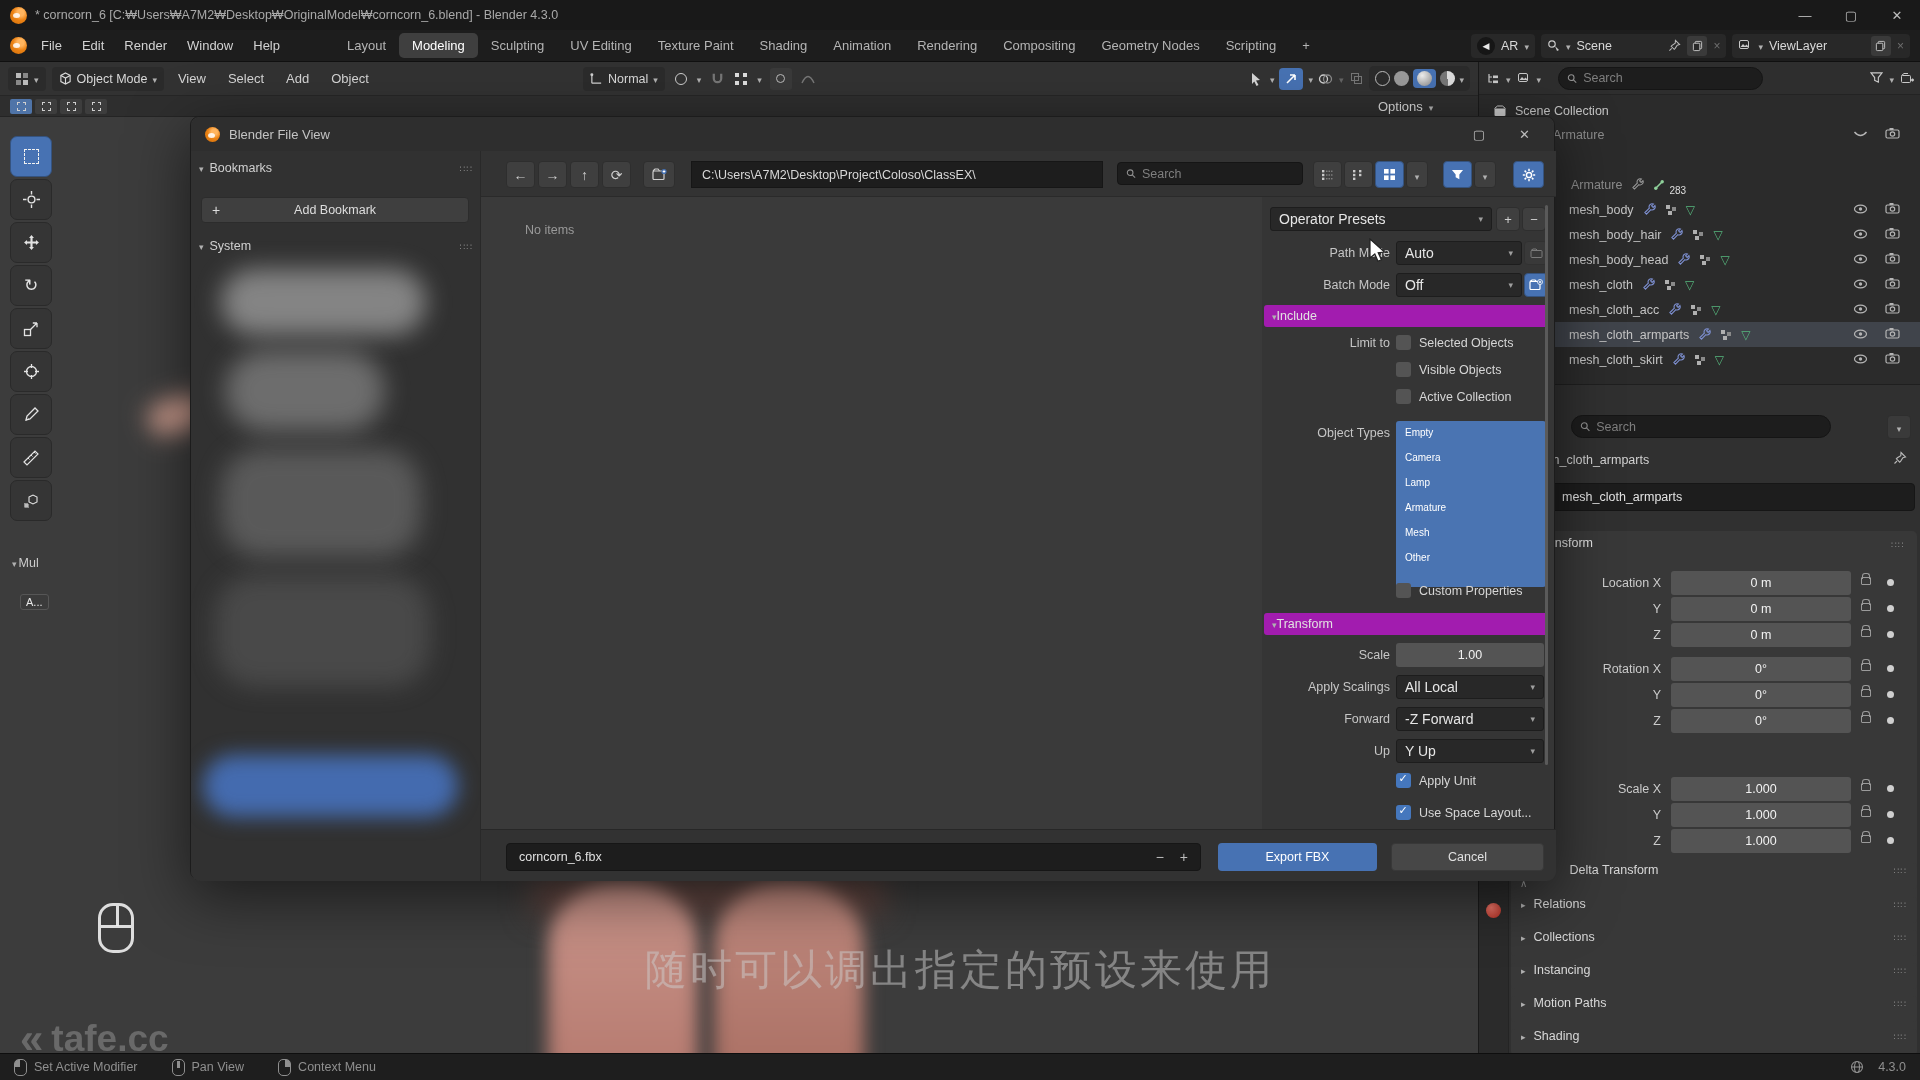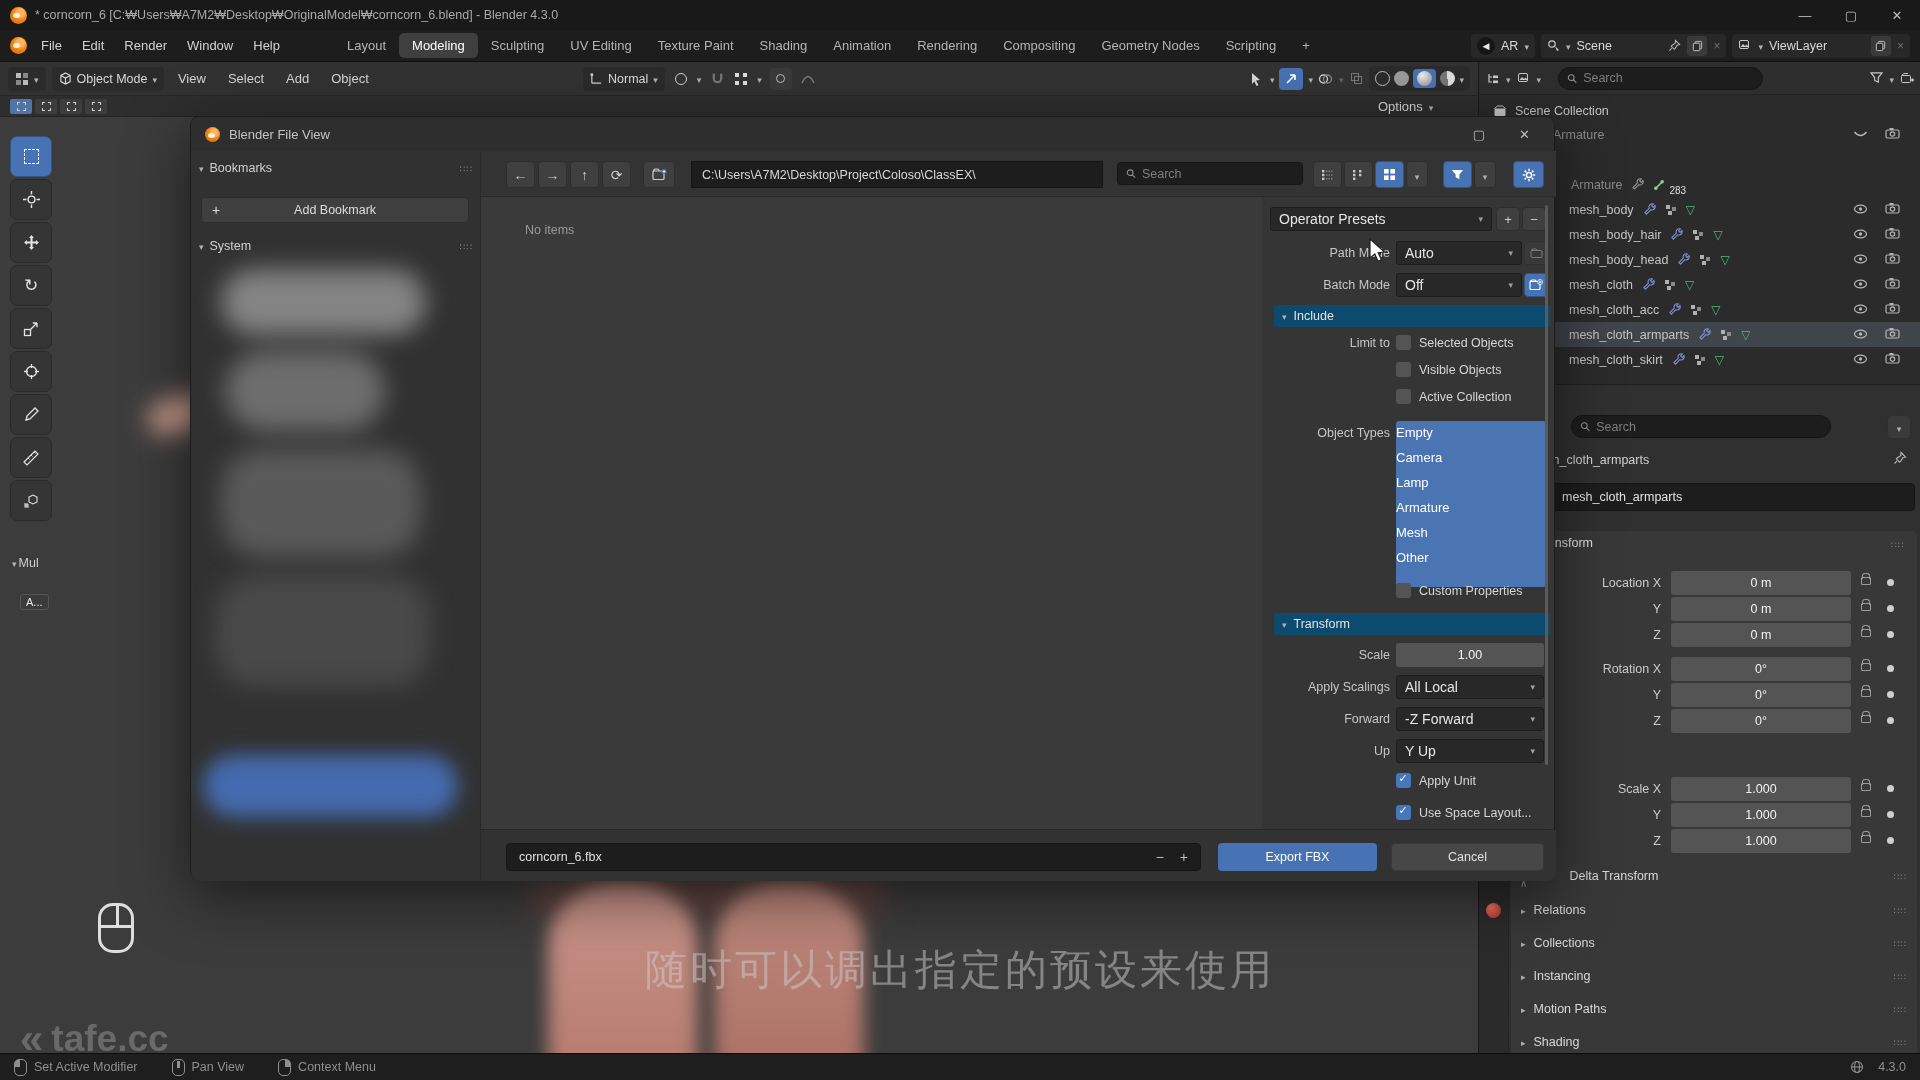--- a/index.html
+++ b/index.html
@@ -69,48 +69,48 @@
 #ptabs{position:absolute;left:0;top:0;width:30px;height:669px;background:#2b2b2b;border-right:1px solid #242424}
 .redball{position:absolute;left:7px;top:518px;width:15px;height:15px;border-radius:50%;background:radial-gradient(circle at 35% 30%,#f0776a,#b02c20)}
 .prow{position:absolute;height:24px;width:442px}
 .plabel{position:absolute;left:32px;width:150px;text-align:right;font-size:12.5px;color:#cbcbcb;line-height:24px}
 .pval{position:absolute;left:192px;width:180px;height:24px;background:#545454;border-radius:3px;text-align:center;line-height:24px;font-size:12.5px;color:#f2f2f2}
 .pdd{position:absolute;left:192px;width:182px;height:24px;background:#1d1d1d;border-radius:3px;display:flex;align-items:center;padding:0 8px;font-size:12.5px;color:#e8e8e8}
 .pdd::after{content:"▾";margin-left:auto;font-size:9px;color:#9f9f9f}
 .lock{position:absolute;left:382px;top:6px;width:10px;height:8px;border:1.2px solid #9a9a9a;border-radius:1px}
 .lock::before{content:"";position:absolute;left:0px;top:-5px;width:6px;height:5px;border:1.2px solid #9a9a9a;border-bottom:none;border-radius:3px 3px 0 0}
 .kdot{position:absolute;left:408px;top:8px;width:7px;height:7px;border-radius:50%;background:#cfcfcf}
-.pnl{position:absolute;left:32px;width:406px;height:26px;background:#383838;border-radius:4px;display:flex;align-items:center;padding:0 10px;gap:8px;color:#d8d8d8;font-size:12.5px}
+.pnl{position:absolute;left:32px;width:406px;height:26px;background:#383838;border-radius:4px;display:flex;padding:0 10px;gap:8px;color:#d8d8d8;font-size:12.5px}
 .grip{margin-left:auto}
 .grip::after{content:"∷∷";font-size:9px;letter-spacing:1px;color:#868686}
 
 #dlg{position:absolute;left:190px;top:116px;width:1365px;height:764px;background:#363636;border:1px solid #1c1c1c;border-radius:9px;box-shadow:0 16px 60px rgba(0,0,0,.55);z-index:30}
 #dlgtitle{position:absolute;left:0;top:0;width:100%;height:34px;background:#2e2e2e;border-radius:9px 9px 0 0;display:flex;align-items:center;padding:0 14px;gap:9px;font-size:13px;color:#c3c3c3}
 #dlghdr{position:absolute;left:290px;top:34px;width:1075px;height:46px;background:#333;border-bottom:1px solid #2a2a2a}
 #dlgside{position:absolute;left:0;top:34px;width:290px;height:730px;background:#313131;border-right:1px solid #292929;border-radius:0 0 0 9px;overflow:hidden}
 #dlgfiles{position:absolute;left:290px;top:80px;width:781px;height:632px;background:#3a3a3a}
 #dlgopts{position:absolute;left:1071px;top:80px;width:288px;height:632px;background:#353535;overflow:hidden}
 #dlgfoot{position:absolute;left:290px;top:712px;width:1075px;height:52px;background:#323232;border-top:1px solid #272727;border-radius:0 0 9px 0}
 .navbtn{position:absolute;width:29px;height:27px;background:#3f3f3f;border:1px solid #2e2e2e;border-radius:4px;display:flex;align-items:center;justify-content:center;color:#cfcfcf;font-size:14px}
 .tbblue{background:#4772b3 !important;border-color:#35537f !important;color:#fff}
 .fld{background:#1d1d1d;border:1px solid #161616;border-radius:0;height:27px;color:#d8d8d8;font-size:12.5px;padding:0 10px;font-family:"Liberation Sans",sans-serif}
 input.fld{outline:none;width:100%}
 .sidehead{position:absolute;left:8px;display:flex;align-items:center;gap:6px;font-size:12.5px;color:#d0d0d0;width:274px}
 .olabel{position:absolute;width:128px;text-align:right;color:#c6c6c6;font-size:12.5px;line-height:24px}
 .dd{position:absolute;height:24px;background:#282828;border:1px solid #1d1d1d;border-radius:3px;display:flex;align-items:center;padding:0 8px;font-size:14px;color:#e6e6e6}
 .dd::after{content:"▾";margin-left:auto;font-size:9px;color:#9f9f9f}
 .val{position:absolute;height:24px;background:#545454;border-radius:3px;text-align:center;line-height:24px;font-size:12.5px;color:#f2f2f2}
 .icobtn{position:absolute;width:24px;height:24px;background:#3f3f3f;border:1px solid #2e2e2e;border-radius:4px;display:flex;align-items:center;justify-content:center;color:#d0d0d0;font-size:13px}
-.sechead{position:absolute;left:12px;width:284px;height:22px;background:#0c4a6e;border-radius:3px;display:flex;align-items:center;gap:7px;padding:0 8px;font-size:12.5px;color:#e2e2e2}
+.sechead{position:absolute;left:2px;width:284px;height:22px;background:#a21caf;border-radius:3px;display:flex;align-items:center;padding:0 8px;font-size:12.5px;color:#e2e2e2}
 .cbrow{position:absolute;display:flex;align-items:center;gap:8px}
 .cb{width:15px;height:15px;border-radius:3px;background:#545454;position:relative;flex:none}
 .cb.on{background:#4577bd}
 .cb.on::after{content:"✓";position:absolute;left:2.5px;top:-1px;font-size:11px;color:#fff}
 .cbl{font-size:12.5px;color:#d6d6d6}
-.ot{position:absolute;left:134px;width:150px;height:41px;background:#4a74b2;border-bottom:1px solid #3b5e93;color:#fff;font-size:13px;line-height:24px;}
+.ot{position:absolute;left:134px;width:150px;height:41px;background:#4a74b2;border-bottom:1px solid #3b5e93;color:#fff;font-size:10px;line-height:24px;padding-left:9px}
 #statusbar{position:absolute;left:0;top:1053px;width:1920px;height:27px;background:#1e1e1e;border-top:1px solid #0e0e0e;display:flex;align-items:center;padding:0 14px;gap:34px;z-index:45;font-size:12.5px;color:#8f8f8f}
 .sbitem{display:flex;align-items:center;gap:7px}
 .mico{width:13px;height:17px;border:1.5px solid #8f8f8f;border-radius:5px;position:relative;display:inline-block}
 .mico.l::before{content:"";position:absolute;left:0;top:0;width:5px;height:7px;background:#8f8f8f;border-radius:3px 0 0 0}
 .mico.m::before{content:"";position:absolute;left:4px;top:1px;width:3px;height:7px;background:#8f8f8f}
 .mico.r::before{content:"";position:absolute;right:0;top:0;width:5px;height:7px;background:#8f8f8f;border-radius:0 3px 0 0}
 .uparrow{position:absolute;left:1520px;top:878px;font-size:10px;color:#9a9a9a;z-index:9}
 #cursor{position:absolute;left:1368px;top:238px;z-index:60}
 </style>
 </head>

